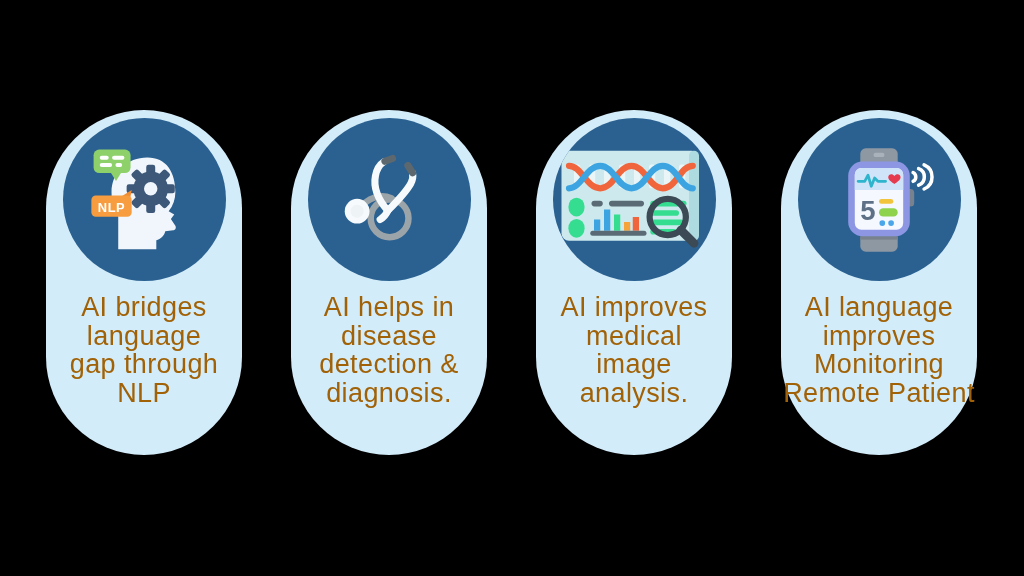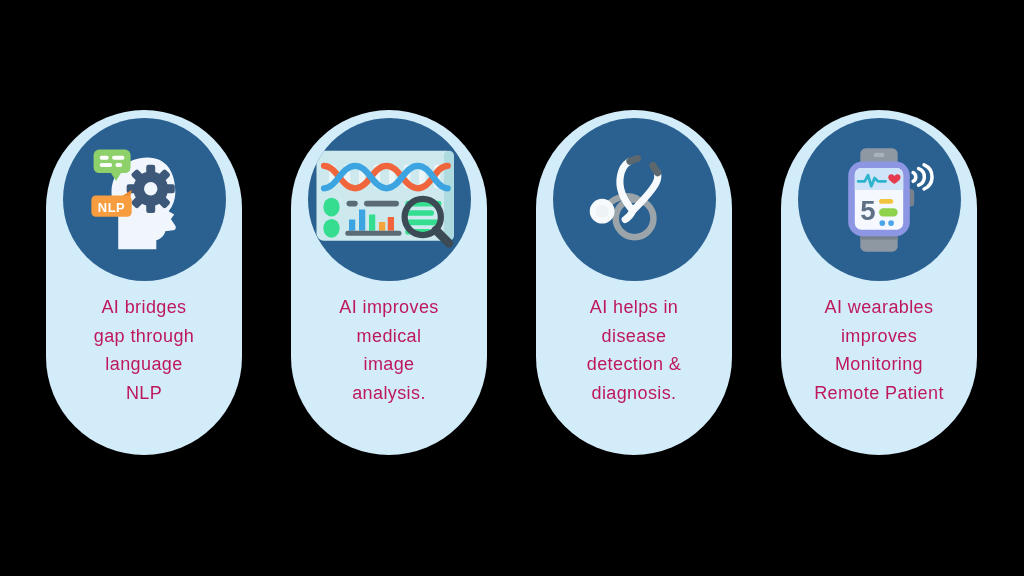--- a/index.html
+++ b/index.html
@@ -12,21 +12,21 @@
   }
   .card{
     width:196px;height:345px;background:#d3ecf9;border-radius:100px;
     display:flex;flex-direction:column;align-items:center;flex:0 0 auto;
   }
   .icon-circle{
     margin-top:8px;width:163px;height:163px;border-radius:50%;background:#2a6191;
     display:flex;align-items:center;justify-content:center;flex:0 0 auto;overflow:hidden;
   }
   .caption{
-    margin-top:12px;text-align:center;color:#be185d;font-size:18px;line-height:28.5px;
+    margin-top:12px;text-align:center;color:#a16207;font-size:27px;line-height:28.5px;
     letter-spacing:0.4px;font-weight:400;
   }
   svg{display:block;}
 </style>
 </head>
 <body>
 
 <div class="cards">
 
   <div class="card">
@@ -59,23 +59,55 @@
 
         <g>
           <polygon points="28,48 39,41 37,52" fill="#ef8b31"></polygon>
           <rect x="3" y="46" width="36" height="19" rx="4" fill="#f79d3f"></rect>
           <text x="21" y="60.5" text-anchor="middle" font-family="Liberation Sans, sans-serif" font-size="11.5" font-weight="bold" fill="#ffffff" letter-spacing="0.5">NLP</text>
         </g>
       </svg>
     </div>
     <div class="caption">
       <div>AI bridges</div>
+      <div>language</div>
       <div>gap through</div>
-      <div>language</div>
       <div>NLP</div>
+    </div>
+  </div>
+
+  <div class="card">
+    <div class="icon-circle">
+      <svg width="118" height="118" viewBox="0 0 100 100">
+
+        <g fill="none" stroke="#9ba4a9" stroke-width="5.5" stroke-linecap="round">
+          <circle cx="50.5" cy="65.5" r="16"></circle>
+          <path d="M25 57 C32 48.5 42 44.5 52 48.5"></path>
+        </g>
+
+        <g fill="none" stroke="#f7fafc" stroke-width="6" stroke-linecap="round">
+          <path d="M42.5 66.5 C46 64.5 47.5 62.5 49 59"></path>
+          <path d="M49 59 C42 51 36.5 40 38.5 29.5 C39.5 24 42 20 45.8 17.5"></path>
+          <path d="M49 59 C56 52 64 44 68.5 36 C70 33 70.5 30 70 27.5"></path>
+        </g>
+
+        <g stroke="#5d686e" stroke-width="6" stroke-linecap="round">
+          <line x1="46.5" y1="17.2" x2="53" y2="14.8"></line>
+          <line x1="70" y1="27" x2="66" y2="20.8"></line>
+        </g>
+
+        <circle cx="23" cy="59.5" r="10.5" fill="#f7fafc"></circle>
+        <circle cx="23" cy="59.5" r="5.5" fill="#eef3f6"></circle>
+      </svg>
+    </div>
+    <div class="caption">
+      <div>AI helps in</div>
+      <div>disease</div>
+      <div>detection &amp;</div>
+      <div>diagnosis.</div>
     </div>
   </div>
 
   <div class="card">
     <div class="icon-circle">
       <svg width="150" height="103" viewBox="0 0 120 82">
 
         <rect x="2" y="2" width="110" height="72" rx="6" fill="#cde9ee"></rect>
         <rect x="104" y="2" width="8" height="72" rx="4" fill="#aedbdf"></rect>
 
@@ -123,52 +155,20 @@
     <div class="caption">
       <div>AI improves</div>
       <div>medical</div>
       <div>image</div>
       <div>analysis.</div>
     </div>
   </div>
 
   <div class="card">
     <div class="icon-circle">
-      <svg width="118" height="118" viewBox="0 0 100 100">
-
-        <g fill="none" stroke="#9ba4a9" stroke-width="5.5" stroke-linecap="round">
-          <circle cx="50.5" cy="65.5" r="16"></circle>
-          <path d="M25 57 C32 48.5 42 44.5 52 48.5"></path>
-        </g>
-
-        <g fill="none" stroke="#f7fafc" stroke-width="6" stroke-linecap="round">
-          <path d="M42.5 66.5 C46 64.5 47.5 62.5 49 59"></path>
-          <path d="M49 59 C42 51 36.5 40 38.5 29.5 C39.5 24 42 20 45.8 17.5"></path>
-          <path d="M49 59 C56 52 64 44 68.5 36 C70 33 70.5 30 70 27.5"></path>
-        </g>
-
-        <g stroke="#5d686e" stroke-width="6" stroke-linecap="round">
-          <line x1="46.5" y1="17.2" x2="53" y2="14.8"></line>
-          <line x1="70" y1="27" x2="66" y2="20.8"></line>
-        </g>
-
-        <circle cx="23" cy="59.5" r="10.5" fill="#f7fafc"></circle>
-        <circle cx="23" cy="59.5" r="5.5" fill="#eef3f6"></circle>
-      </svg>
-    </div>
-    <div class="caption">
-      <div>AI helps in</div>
-      <div>disease</div>
-      <div>detection &amp;</div>
-      <div>diagnosis.</div>
-    </div>
-  </div>
-
-  <div class="card">
-    <div class="icon-circle">
       <svg width="110" height="110" viewBox="0 0 100 100">
 
         <rect x="33" y="3" width="34" height="17" rx="5" fill="#8e98a3"></rect>
         <rect x="45" y="7" width="10" height="4" rx="2" fill="#a9b1ba"></rect>
         <rect x="33" y="80" width="34" height="17" rx="5" fill="#8e98a3"></rect>
         <rect x="33" y="80" width="34" height="6" fill="#77828e"></rect>
 
         <rect x="73" y="40" width="9" height="16" rx="3.5" fill="#77828e"></rect>
 
         <rect x="22" y="15" width="56" height="68" rx="13" fill="#8d96e3"></rect>
@@ -186,20 +186,20 @@
         <circle cx="61" cy="71" r="2.6" fill="#4aa5e9"></circle>
 
         <g fill="none" stroke="#ffffff" stroke-width="3.2" stroke-linecap="round">
           <path d="M81 25 a4.5 4.5 0 0 1 0 8"></path>
           <path d="M86 21.5 a8 8 0 0 1 0 15"></path>
           <path d="M91 18 a12 12 0 0 1 0 22"></path>
         </g>
       </svg>
     </div>
     <div class="caption">
-      <div>AI wearables</div>
+      <div>AI language</div>
       <div>improves</div>
       <div>Monitoring</div>
       <div>Remote Patient</div>
     </div>
   </div>
 
 </div>
 
 </body></html>

